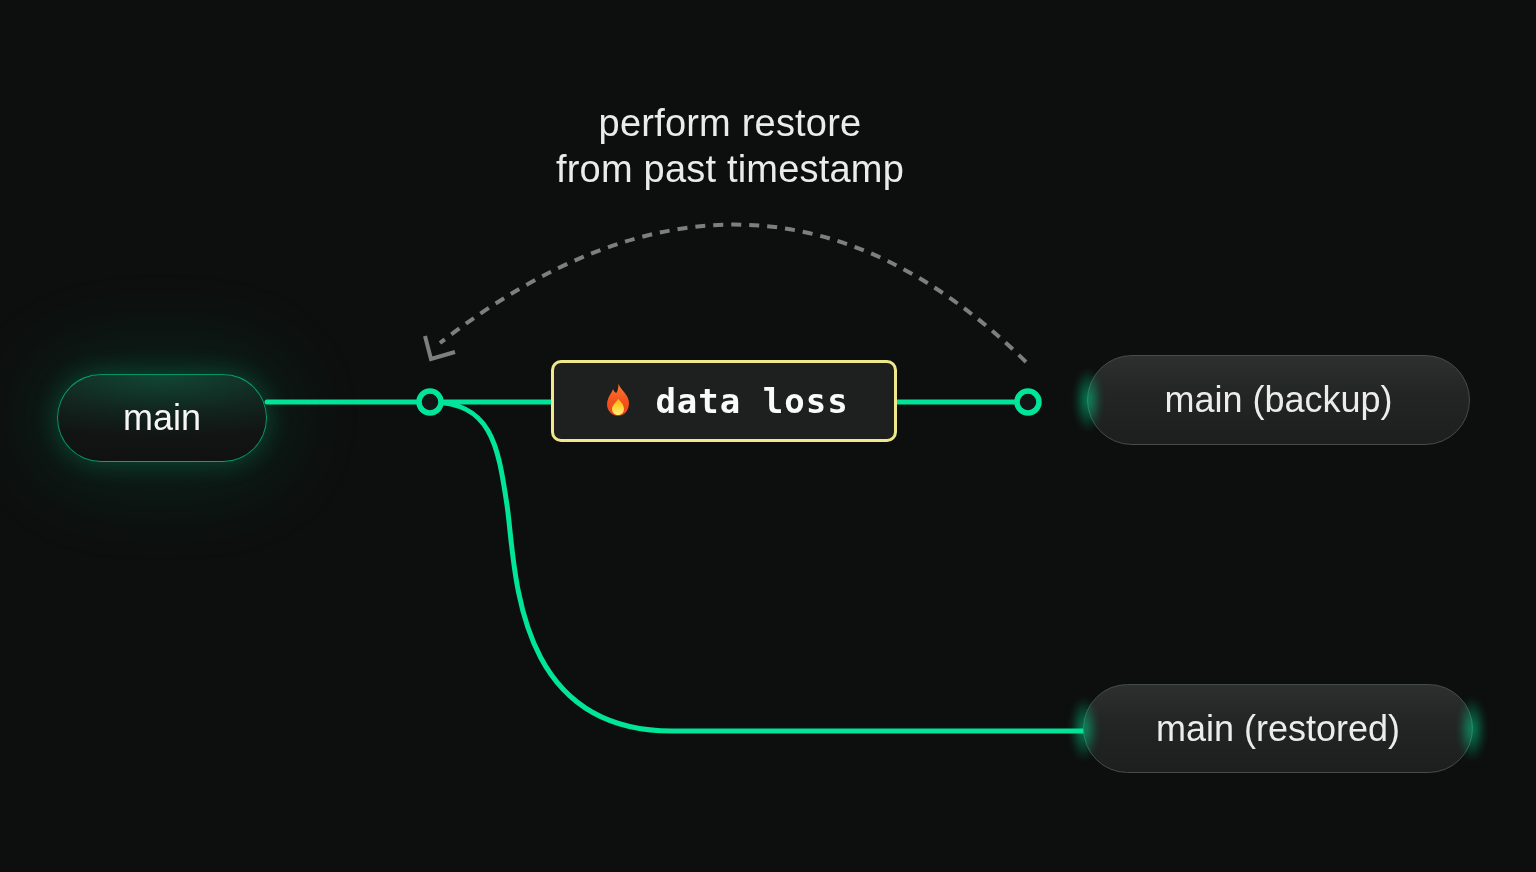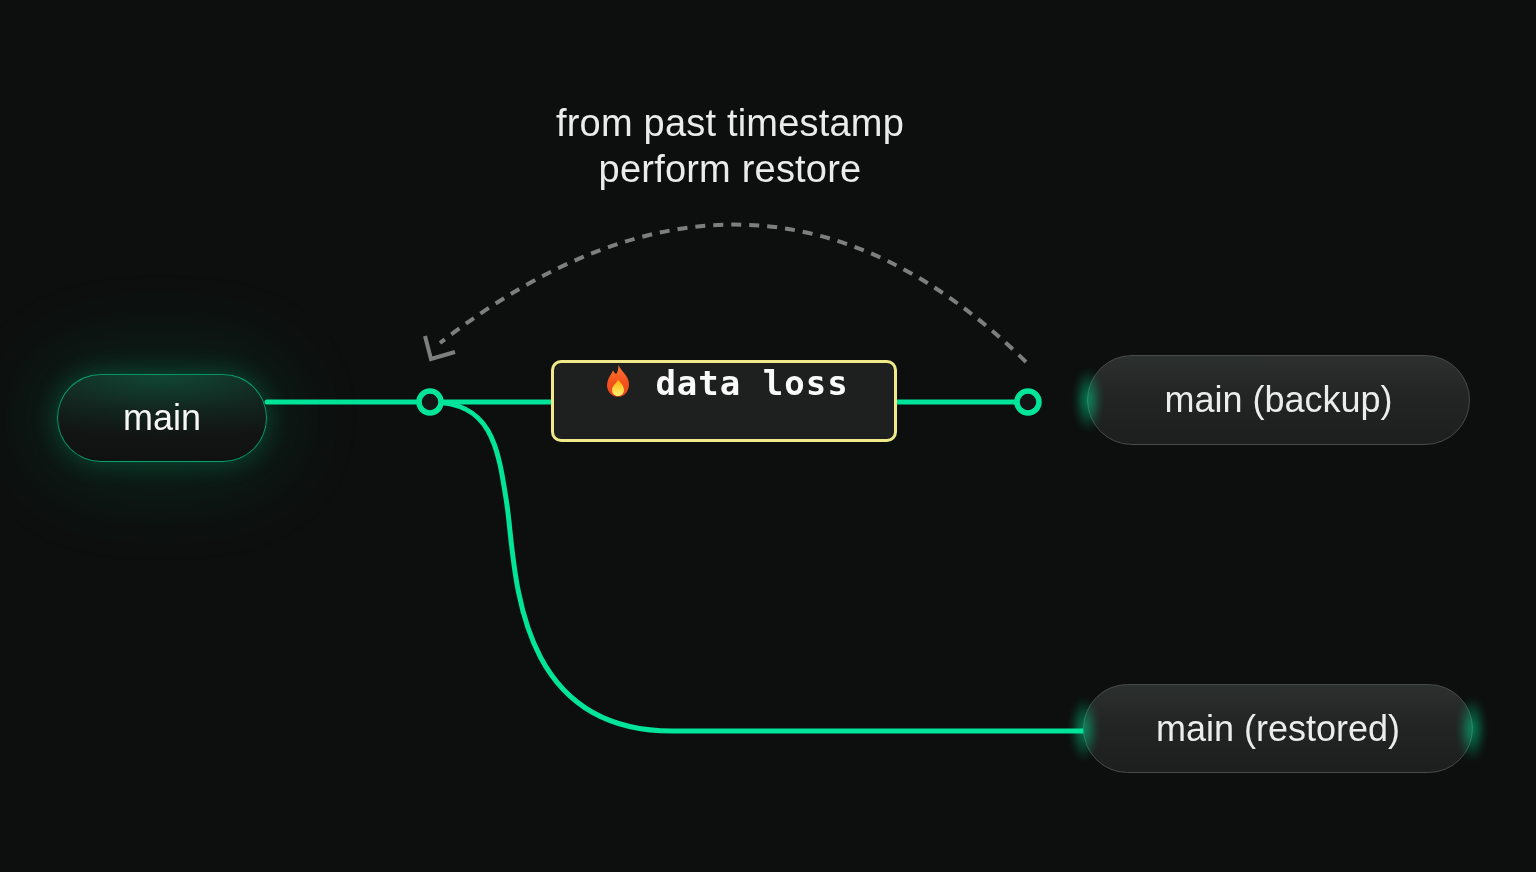--- a/index.html
+++ b/index.html
@@ -85,20 +85,21 @@
   .edge-glow-left  { left: -14px; }
   .edge-glow-right { right: -14px; }
 
   .event-box {
     position: absolute;
     left: 551px; top: 360px; width: 346px; height: 82px;
     background: var(--event-bg);
     border: 3px solid var(--event-border-yellow);
     border-radius: 10px;
     display: flex;
+    align-items: center;
     justify-content: center;
     gap: 18px;
     z-index: 2;
   }
   .event-label {
     font-family: "DejaVu Sans Mono", "Liberation Mono", monospace;
     font-weight: 700;
     font-size: 34px;
     color: var(--event-text);
     letter-spacing: 1px;
@@ -117,22 +118,22 @@
 
     <path class="line-green" d="M 267 402 L 1028 402"></path>
 
     <path class="line-green" d="M 430 402 C 492 402 498 446 507 505 C 516 566 512 731 672 731 L 1087 731"></path>
 
     <circle class="node-circle" cx="430" cy="402" r="11"></circle>
     <circle class="node-circle" cx="1028" cy="402" r="11"></circle>
   </svg>
 
   <div class="caption">
+    <div>perform restore</div>
     <div>from past timestamp</div>
-    <div>perform restore</div>
   </div>
 
   <div class="pill pill-main">
     <span>main</span>
   </div>
 
   <div class="event-box">
     <svg class="fire-icon" viewBox="0 0 32 32">
       <defs>
         <linearGradient id="flame-outer" x1="0" y1="0" x2="0" y2="1">

